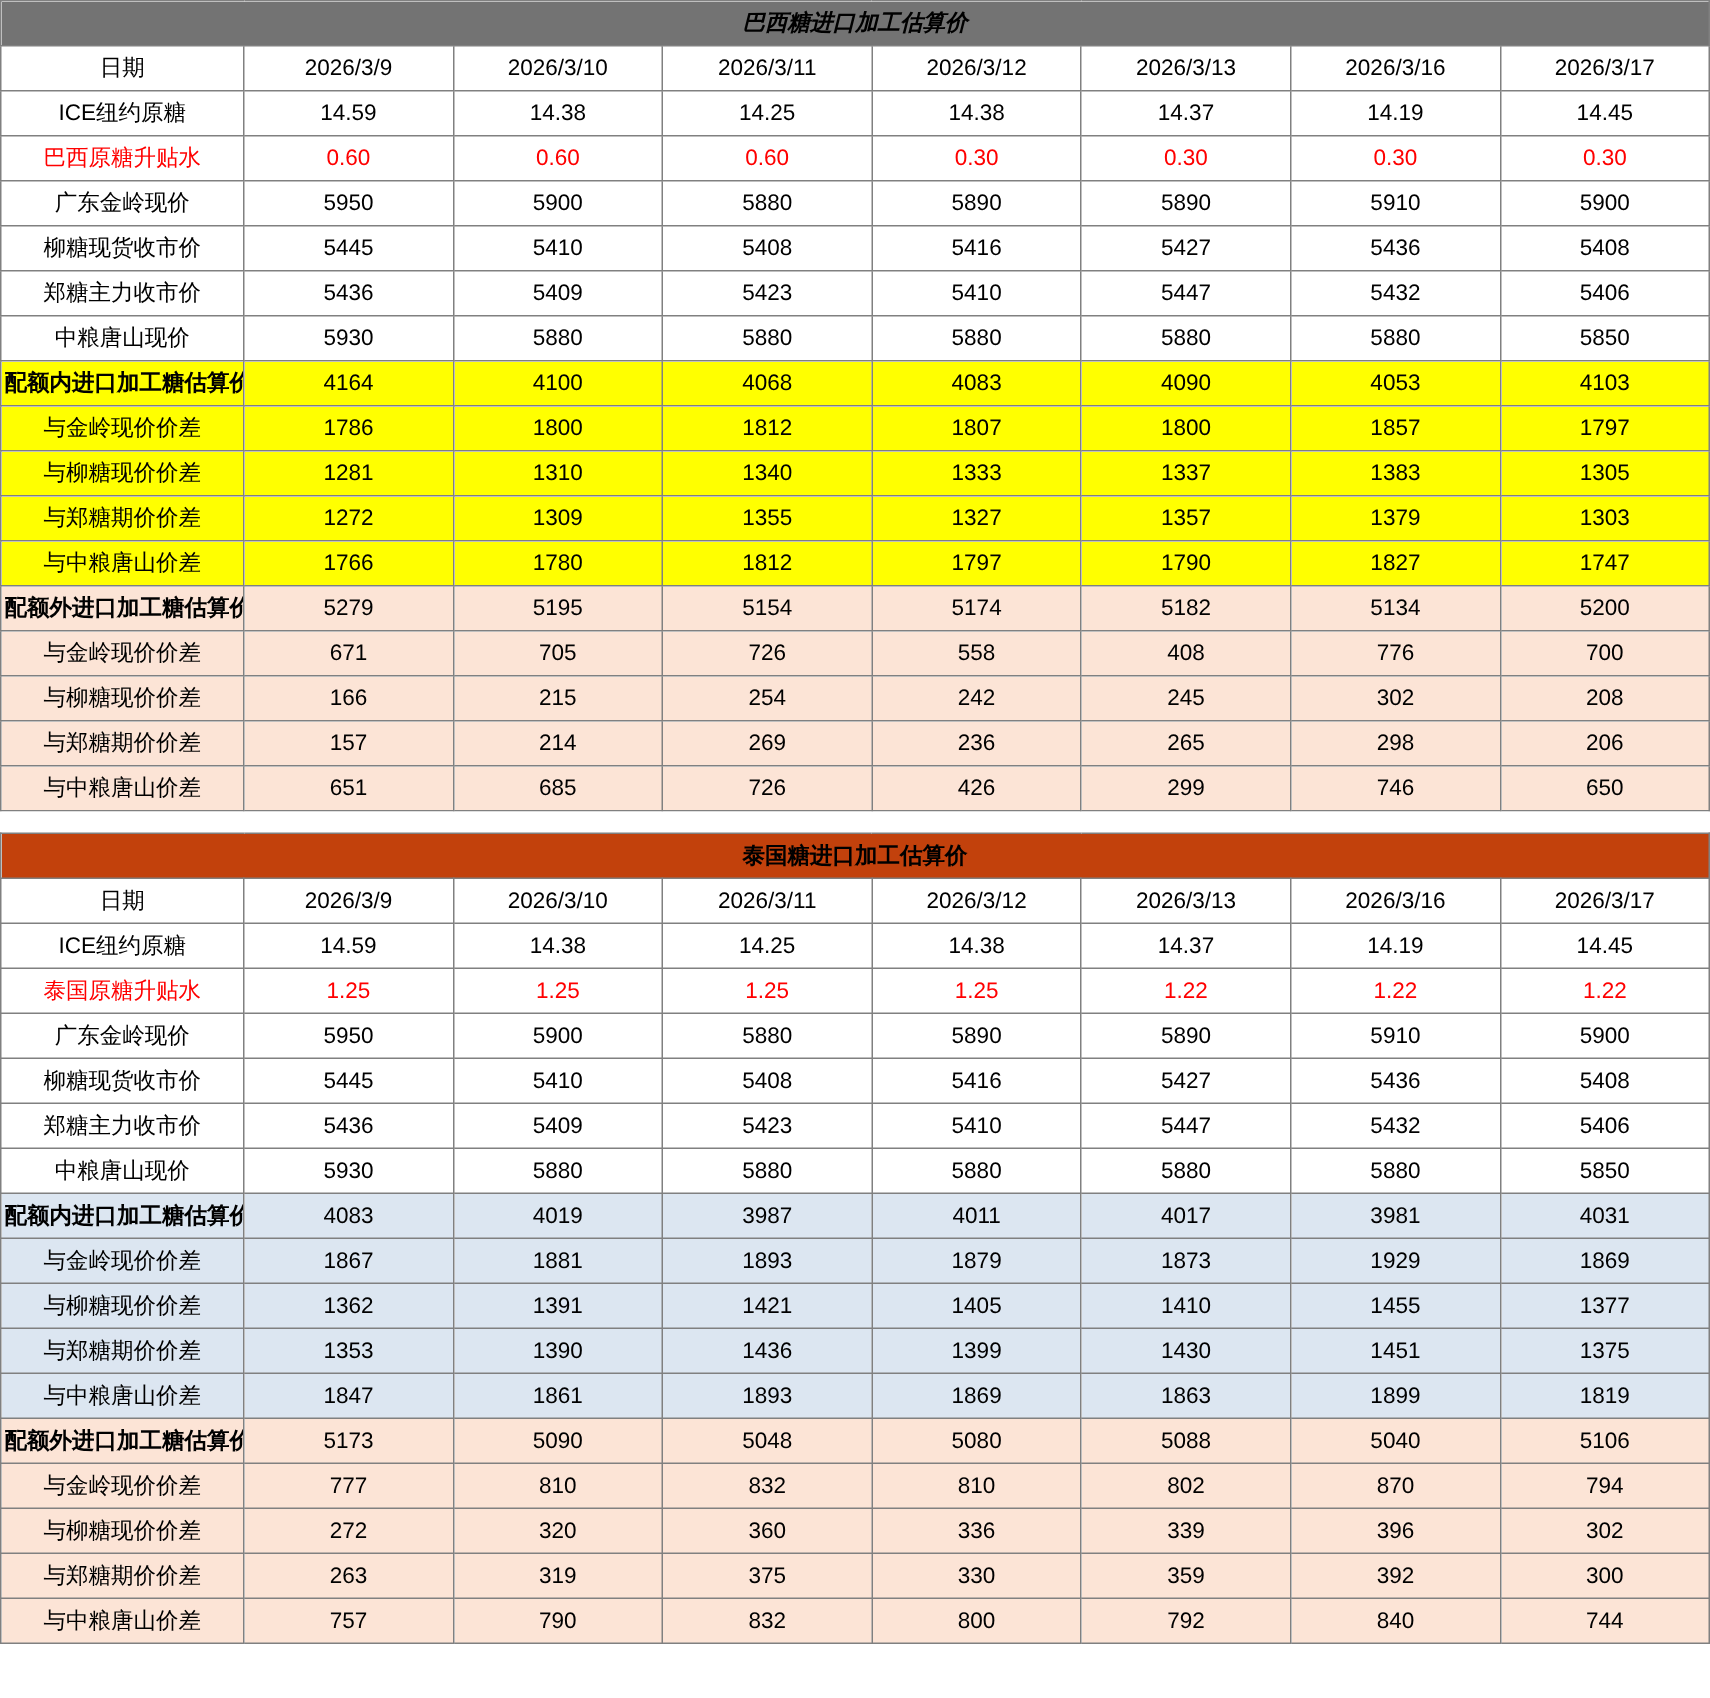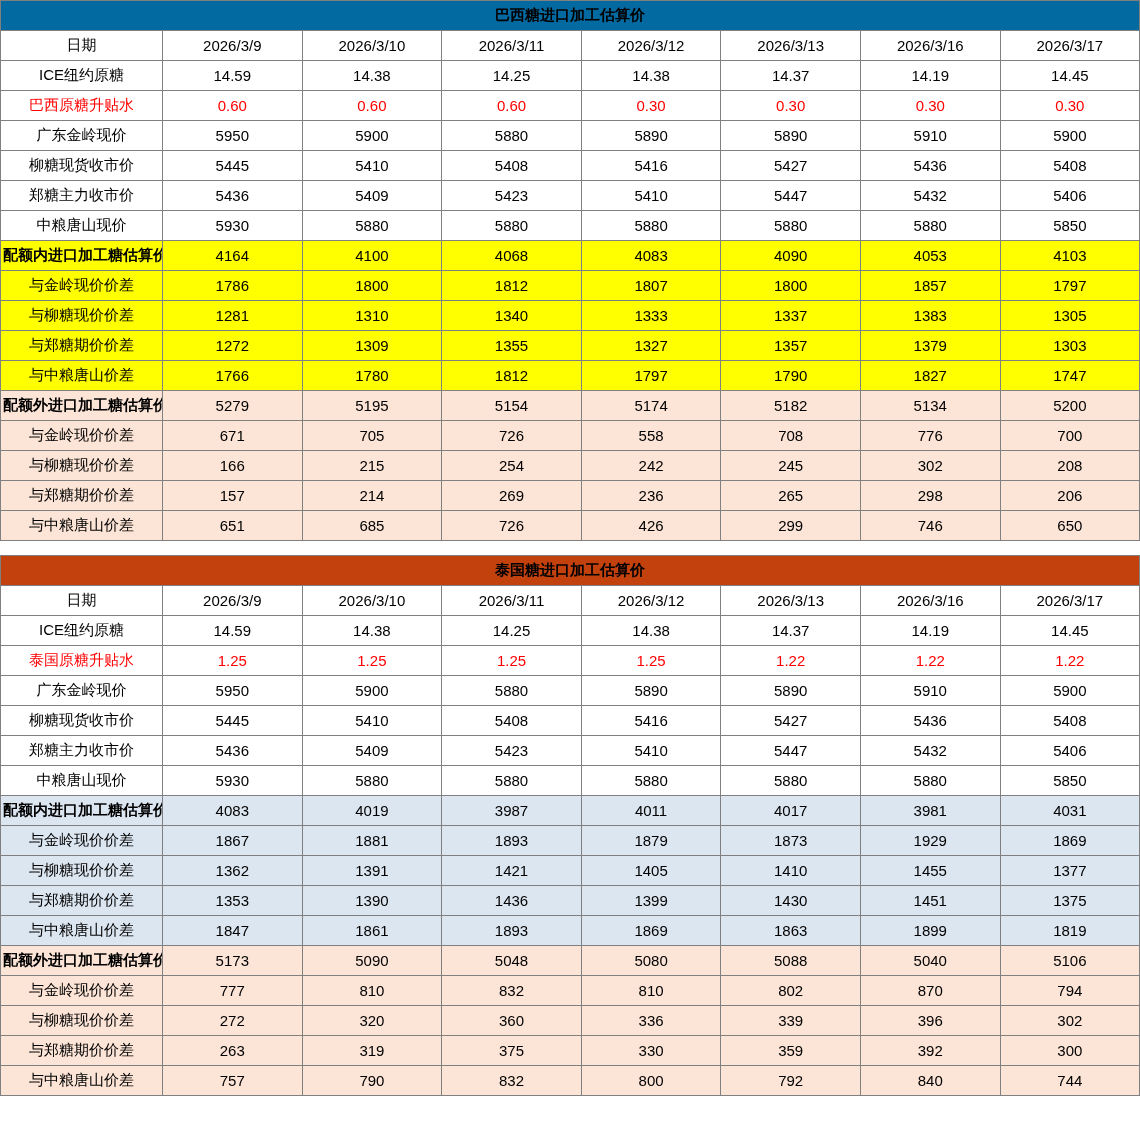--- a/index.html
+++ b/index.html
@@ -32,21 +32,21 @@
     white-space: nowrap;
   }
   col.c-label { width: 162px; }
   col.c-data  { width: 139.6px; }
 
   .title-row td {
     font-weight: bold;
     font-size: 16px;
     height: 30px;
   }
-  .title-brazil { background: #0369a1; }
+  .title-brazil { background: #737373; font-style: italic; }
   .title-thai   { background: #c2410c; }
 
   .row-label { }
   .red-text td { color: #ff0000; margin-top: 48px; }
   .yellow td   { background: #ffff00; }
   .peach td    { background: #fce4d6; }
   .blue td     { background: #dce6f1; }
   .bold-first td:first-child { font-weight: bold; }
 
   .spacer {
@@ -204,21 +204,21 @@
             <td>5182</td>
             <td>5134</td>
             <td>5200</td>
           </tr>
           <tr class="peach">
             <td class="row-label">与金岭现价价差</td>
             <td>671</td>
             <td>705</td>
             <td>726</td>
             <td>558</td>
-            <td>708</td>
+            <td>408</td>
             <td>776</td>
             <td>700</td>
           </tr>
           <tr class="peach">
             <td class="row-label">与柳糖现价价差</td>
             <td>166</td>
             <td>215</td>
             <td>254</td>
             <td>242</td>
             <td>245</td>

